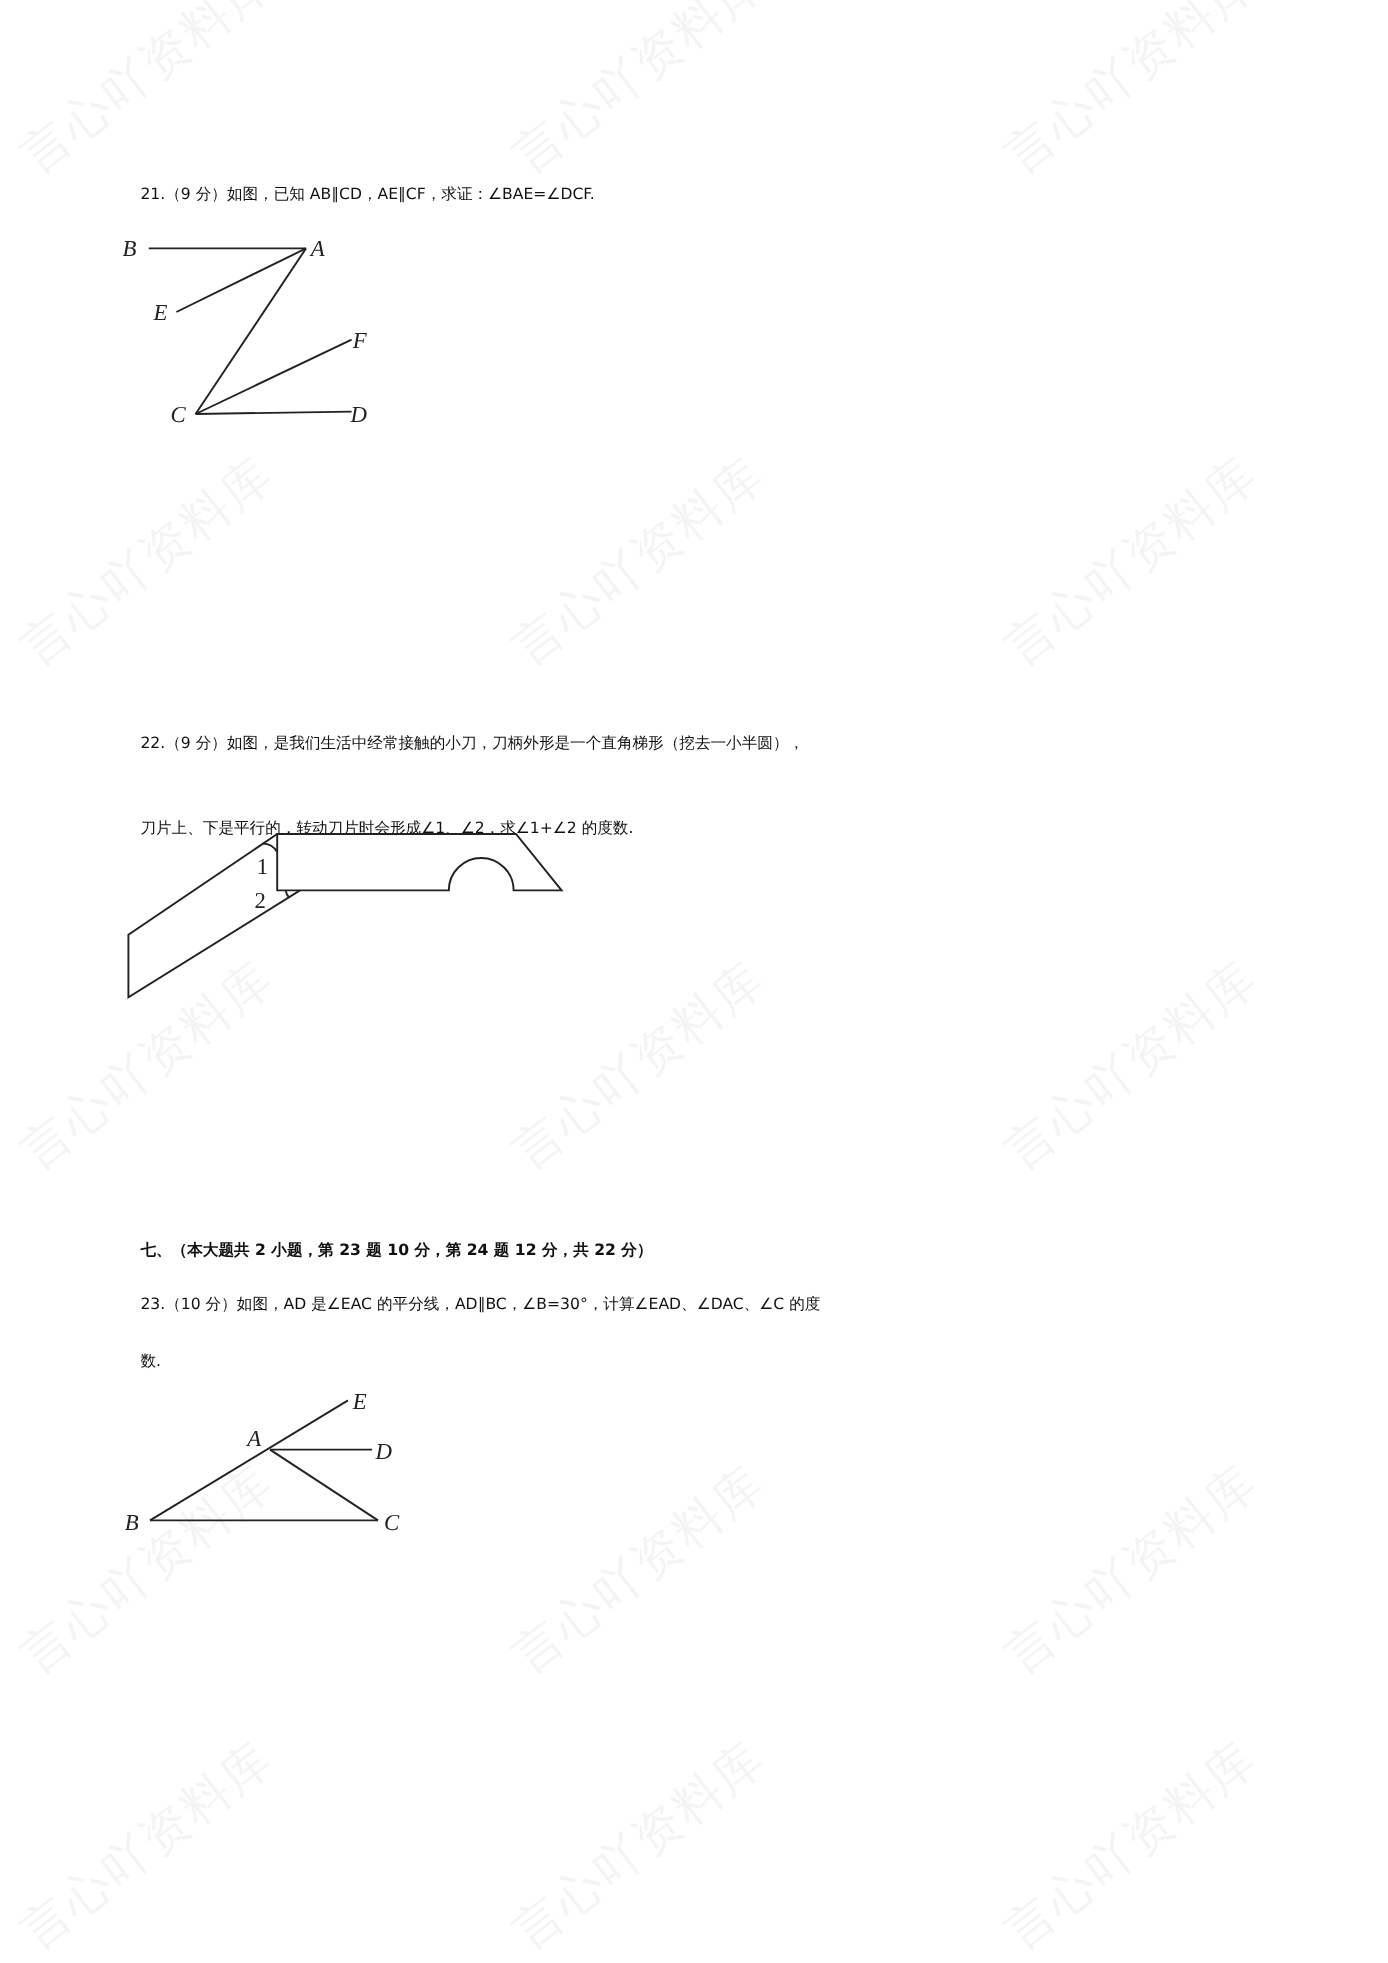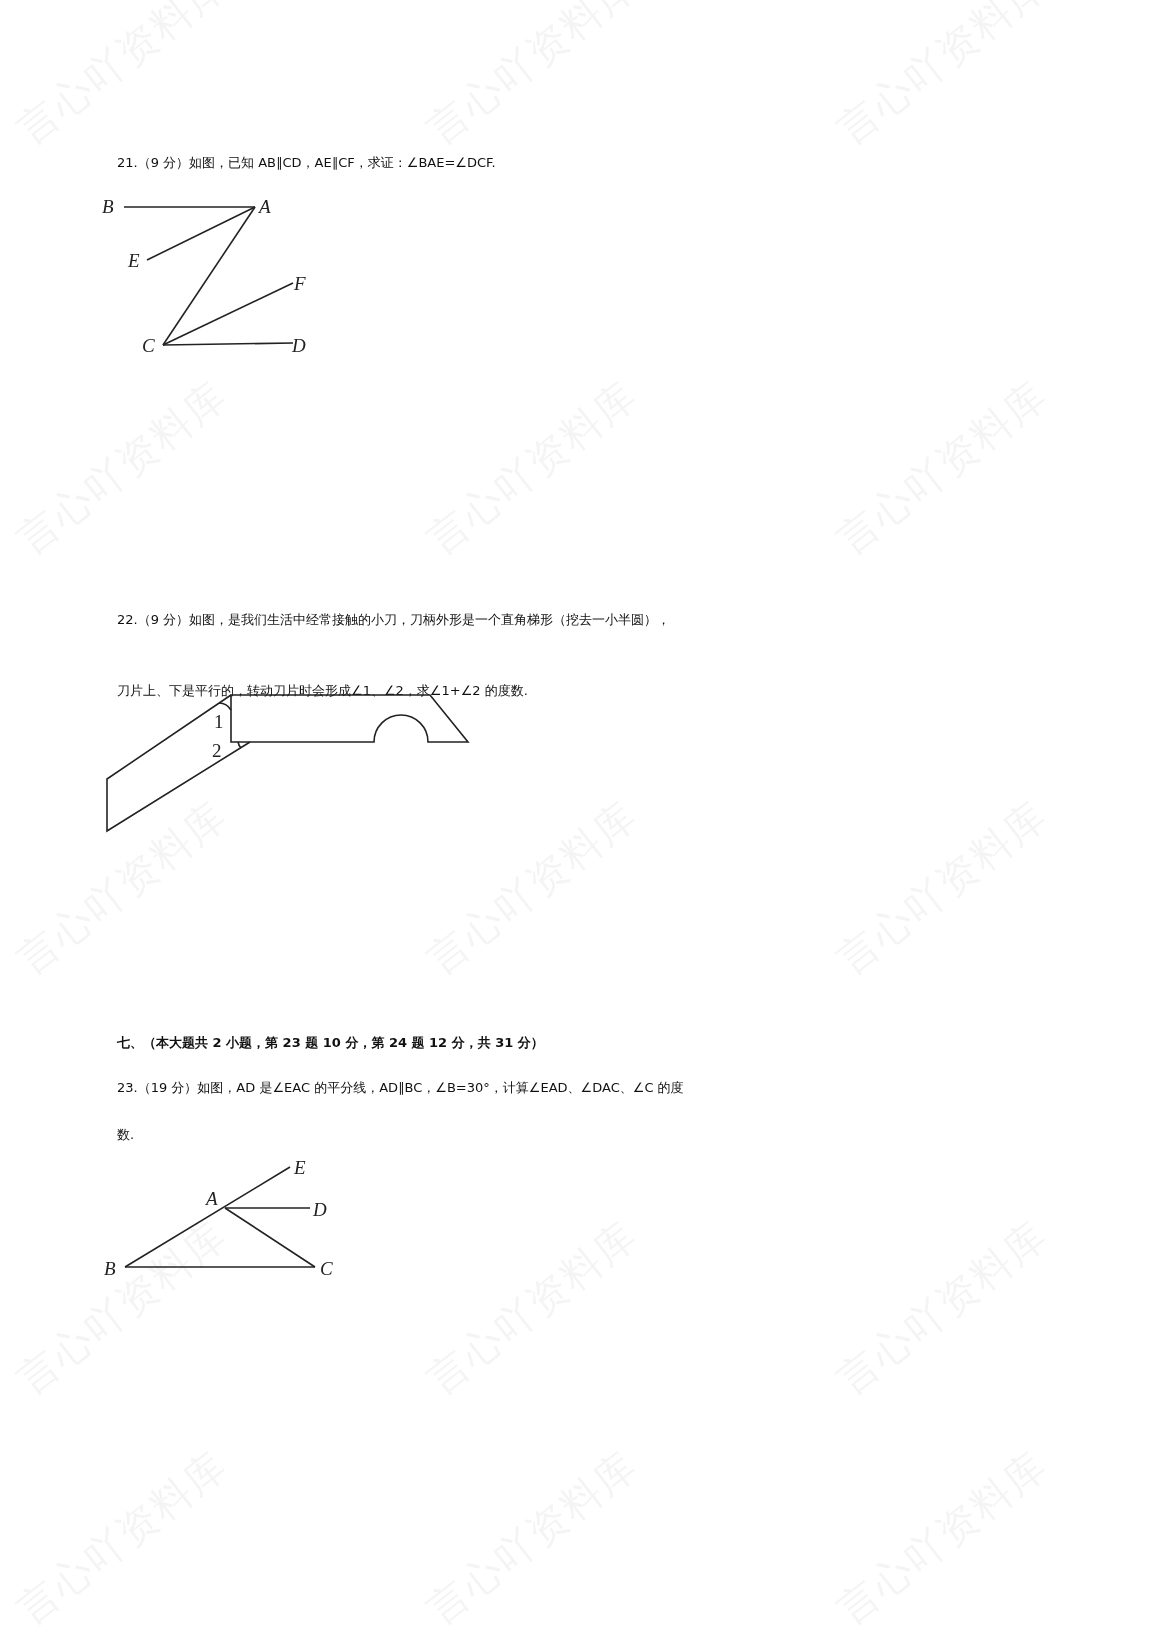--- a/index.html
+++ b/index.html
@@ -65,23 +65,23 @@
 
     <path d="M231 695 L107 779 L107 831 L250 742"></path>
 
     <path d="M219 703 A14 14 0 0 1 231 710"></path>
     <path d="M238 742 A12 12 0 0 0 241 748"></path>
   </g>
   <text class="num" x="214" y="728">1</text>
   <text class="num" x="212" y="757">2</text>
 </svg>
 
-<div class="line section" style="top:1030px;">七、（本大题共 2 小题，第 23 题 10 分，第 24 题 12 分，共 31 分）</div>
+<div class="line section" style="top:1030px;">七、（本大题共 2 小题，第 23 题 10 分，第 24 题 12 分，共 22 分）</div>
 
-<div class="line" style="top:1075px;">23.（19 分）如图，AD 是∠EAC 的平分线，AD∥BC，∠B=30°，计算∠EAD、∠DAC、∠C 的度</div>
+<div class="line" style="top:1075px;">23.（10 分）如图，AD 是∠EAC 的平分线，AD∥BC，∠B=30°，计算∠EAD、∠DAC、∠C 的度</div>
 <div class="line" style="top:1122px;">数.</div>
 
 <svg class="fig" width="1157" height="1636">
   <g stroke="#222" stroke-width="1.6" fill="none">
     <line x1="125" y1="1267" x2="290" y2="1167"></line>
     <line x1="225" y1="1208" x2="310" y2="1208"></line>
     <line x1="225" y1="1208" x2="315" y2="1267"></line>
     <line x1="125" y1="1267" x2="315" y2="1267"></line>
   </g>
   <text x="104" y="1275">B</text>

